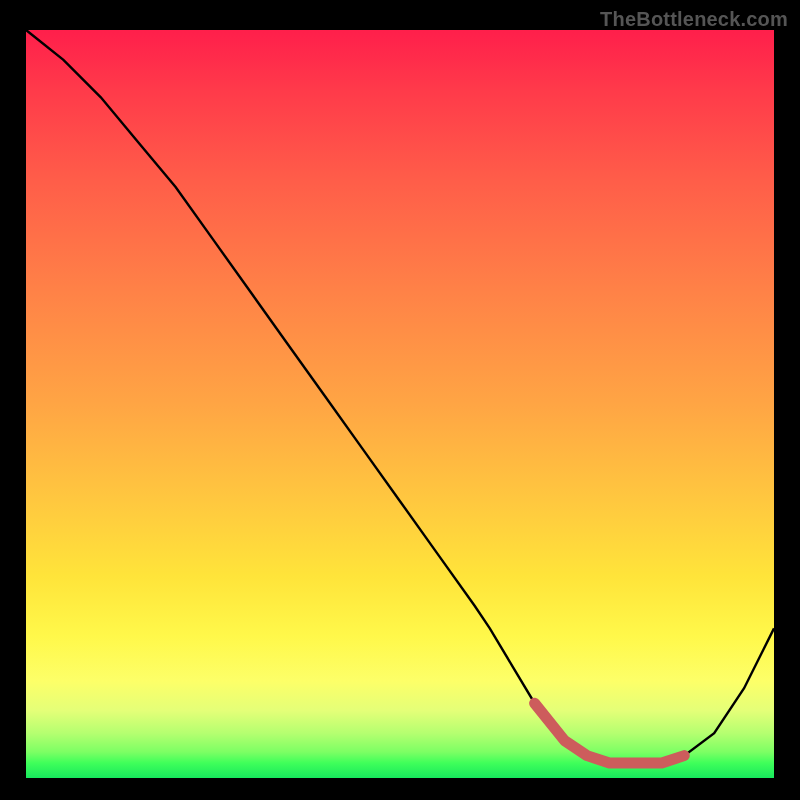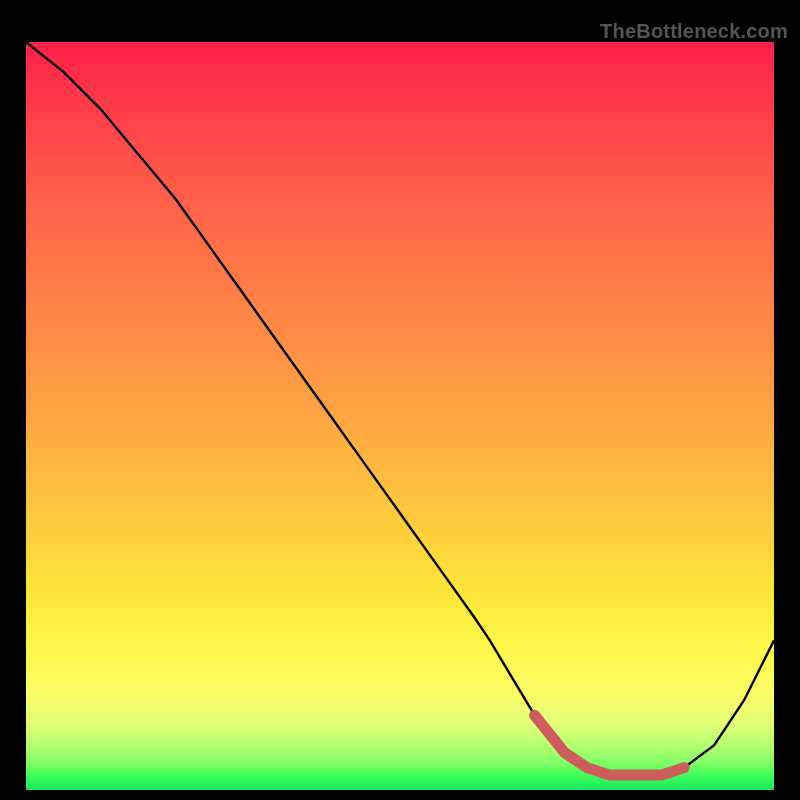--- a/index.html
+++ b/index.html
@@ -6,21 +6,21 @@
     margin: 0;
     padding: 0;
     width: 800px;
     height: 800px;
     background: #000;
     overflow: hidden;
   }
   .frame {
     position: absolute;
     left: 0;
-    top: 16px;
+    top: 4px;
     width: 800px;
     height: 612px;
     background: #000;
   }
   .plot {
     position: absolute;
     left: 26px;
     top: 26px;
     width: 748px;
     height: 748px;

